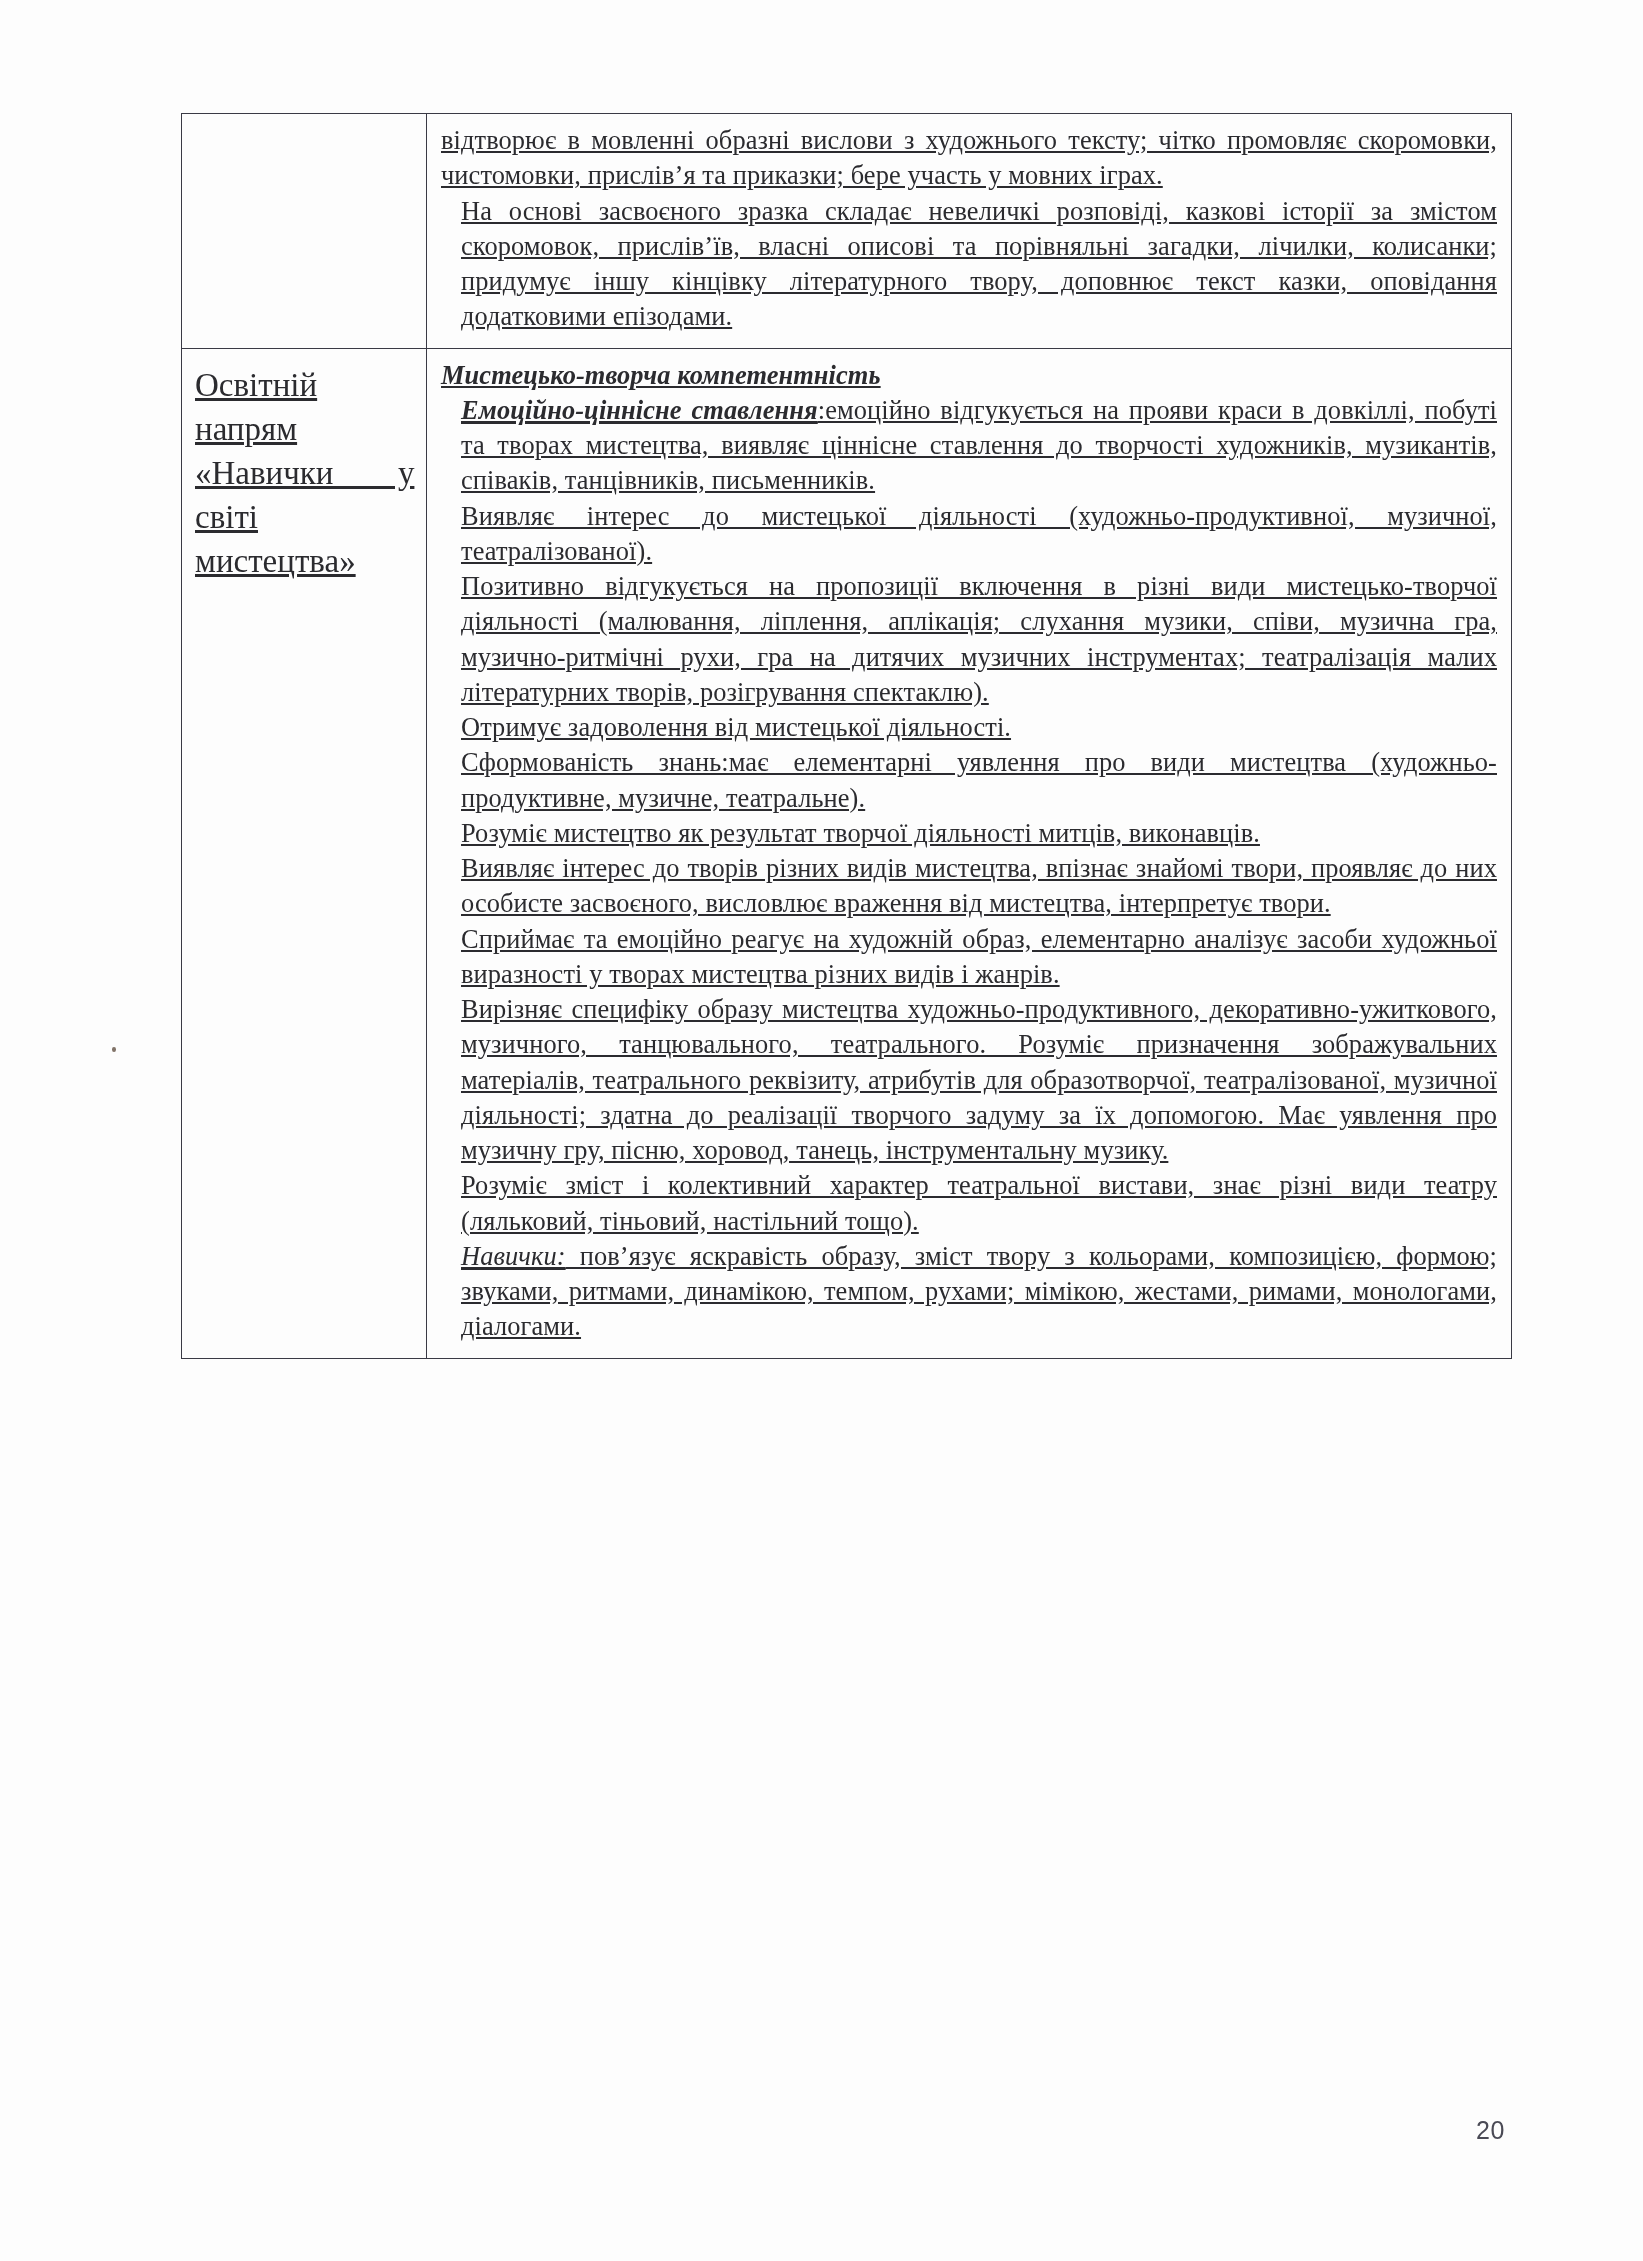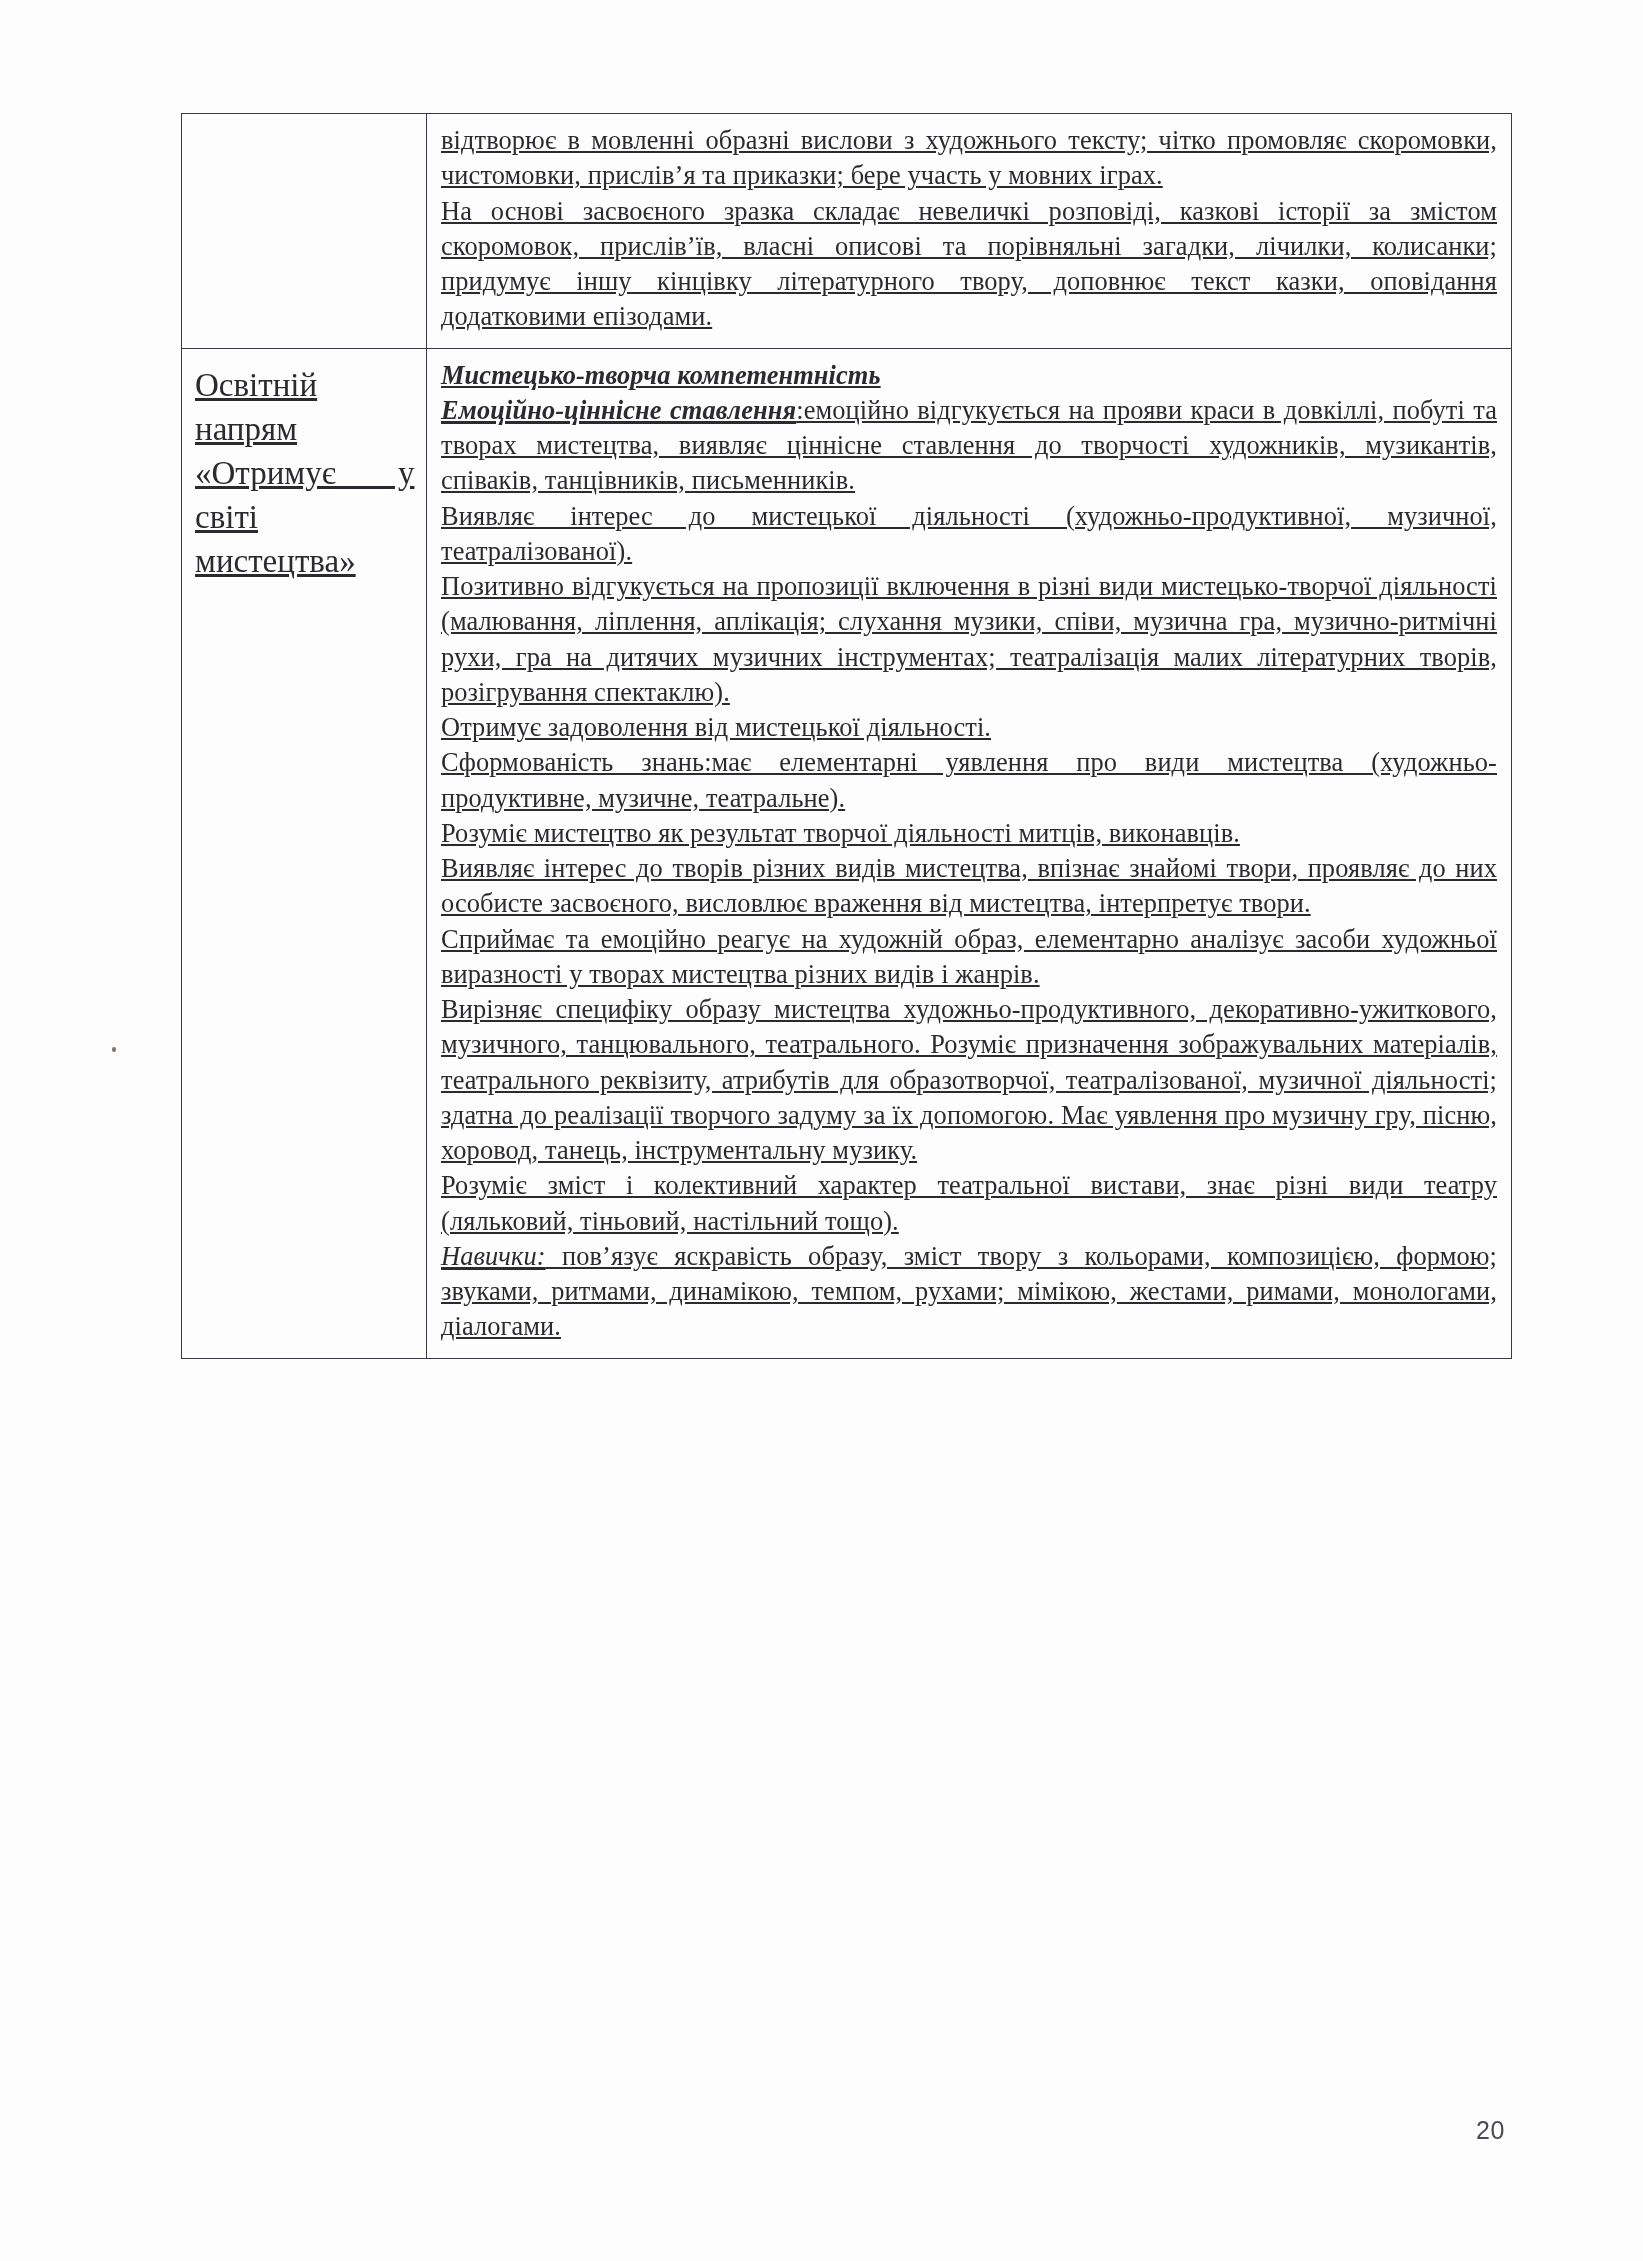--- a/index.html
+++ b/index.html
@@ -52,21 +52,21 @@
   
   p.para {
     margin: 0;
     font-size: 26.4px;
     line-height: 1.335;
     text-align: justify;
     text-justify: inter-word;
     hyphens: manual;
     letter-spacing: 0.1px;
   }
-  p.para + p.para { margin-top: 0px; }
+  p.para + p.para { margin-top: 0px; margin-left: 20px; }
 
   
   .label-line {
     font-size: 33px;
     line-height: 1.335;
     text-align: justify;
     text-align-last: justify;
     white-space: pre;
   }
   .label-line.last {
@@ -126,21 +126,21 @@
           <p class="para">На основі засвоєного зразка складає невеличкі розповіді, казкові історії за змістом скоромовок, прислів’їв, власні описові та порівняльні загадки, лічилки, колисанки; придумує іншу кінцівку літературного твору, доповнює текст казки, оповідання додатковими епізодами.</p>
         </div>
       </td>
     </tr>
 
     <tr>
       <td>
         <div class="cell-inner label-cell">
           <div class="label-line">Освітній</div>
           <div class="label-line">напрям</div>
-          <div class="label-line">«Отримує  у</div>
+          <div class="label-line">«Навички  у</div>
           <div class="label-line">світі</div>
           <div class="label-line last">мистецтва»</div>
         </div>
       </td>
       <td>
         <div class="cell-inner">
 
           <p class="para">
             <span class="t-bi">Мистецько-творча компетентність</span>
           </p>

